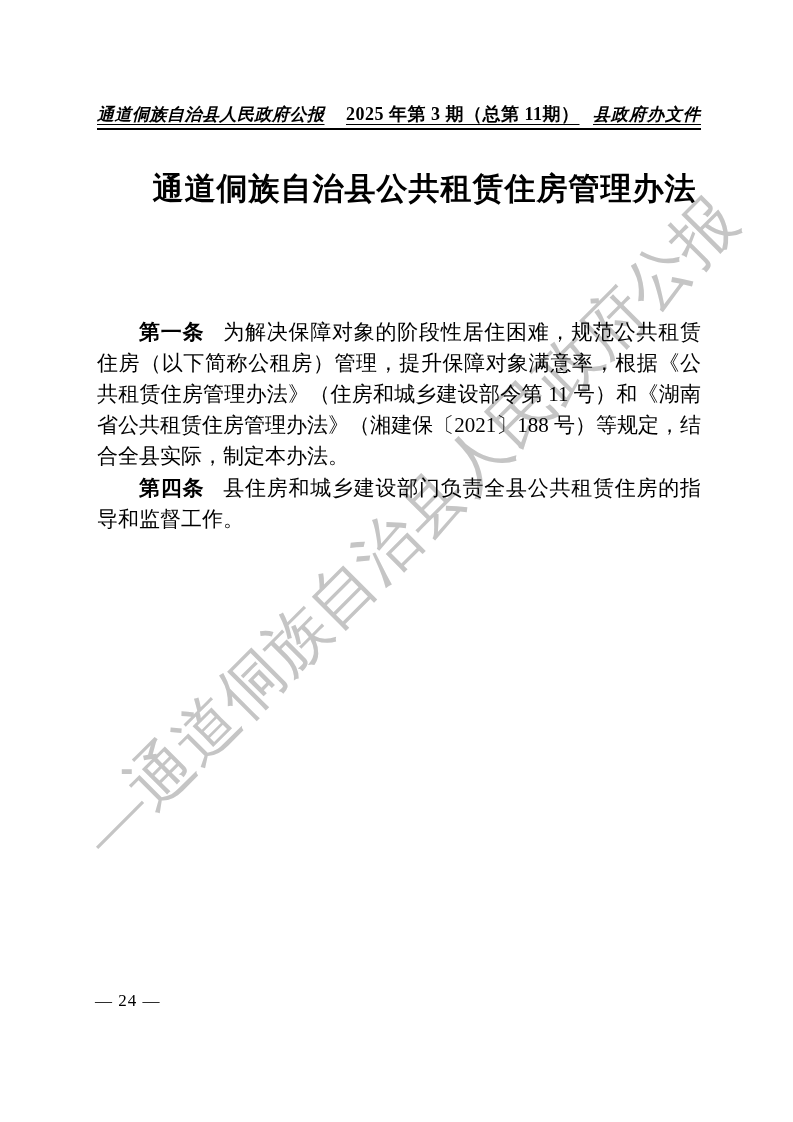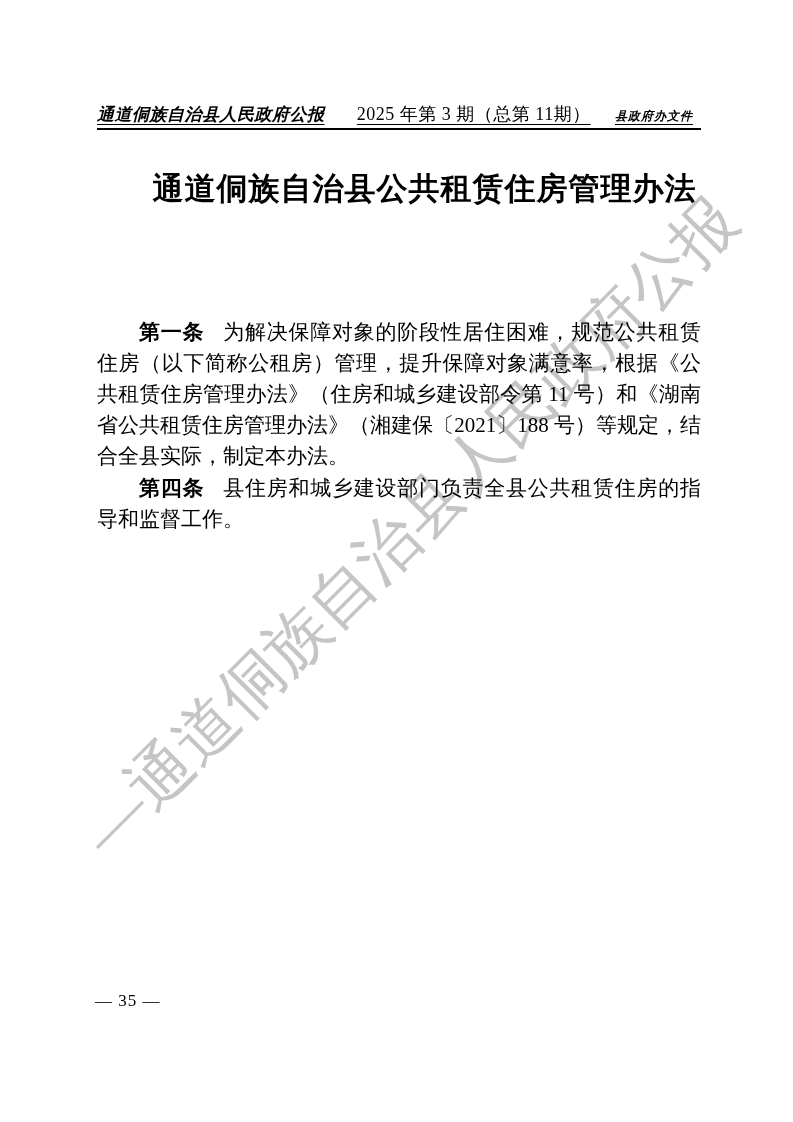--- a/index.html
+++ b/index.html
@@ -33,45 +33,45 @@
     font-family: "Liberation Serif", serif;
     pointer-events: none;
     user-select: none;
   }
 
   
   .header {
     position: absolute;
     z-index: 1;
     left: 97px;
-    right: 100px;
+    right: 92px;
     top: 102px;
     display: flex;
     justify-content: space-between;
     align-items: baseline;
   }
   .header span {
     text-decoration: underline;
     text-underline-offset: 4px;
     text-decoration-thickness: 1px;
   }
   .h-left {
     font-size: 17px;
     font-weight: bold;
     font-style: italic;
     letter-spacing: 0.5px;
   }
   .h-center {
     font-size: 18px;
-    font-weight: normal;
+    font-weight: bold;
     letter-spacing: 0.5px;
     margin-left: 8px;
   }
   .h-right {
-    font-size: 12px;
+    font-size: 17px;
     font-weight: bold;
     font-style: italic;
     letter-spacing: 1px;
   }
   .header-rule {
     position: absolute;
     z-index: 1;
     left: 97px;
     right: 92px;
     top: 128px;
@@ -155,15 +155,15 @@
   <div class="header-rule"></div>
 
   <h1 class="title">通道侗族自治县公共租赁住房管理办法</h1>
 
 
   <div class="body-text">
       <p class="para"><span class="lead">第一条</span><span>为解决保障对象的阶段性居住困难，规范公共租赁住房（以下简称公租房）管理，提升保障对象满意率，根据《公共租赁住房管理办法》（住房和城乡建设部令第 11 号）和《湖南省公共租赁住房管理办法》（湘建保〔2021〕188 号）等规定，结合全县实际，制定本办法。</span></p>
       <p class="para"><span class="lead">第四条</span><span>县住房和城乡建设部门负责全县公共租赁住房的指导和监督工作。</span></p>
     </div>
 
-  <div class="footer">— 35 —</div>
+  <div class="footer">— 24 —</div>
 
 </div>
 
 </body></html>

